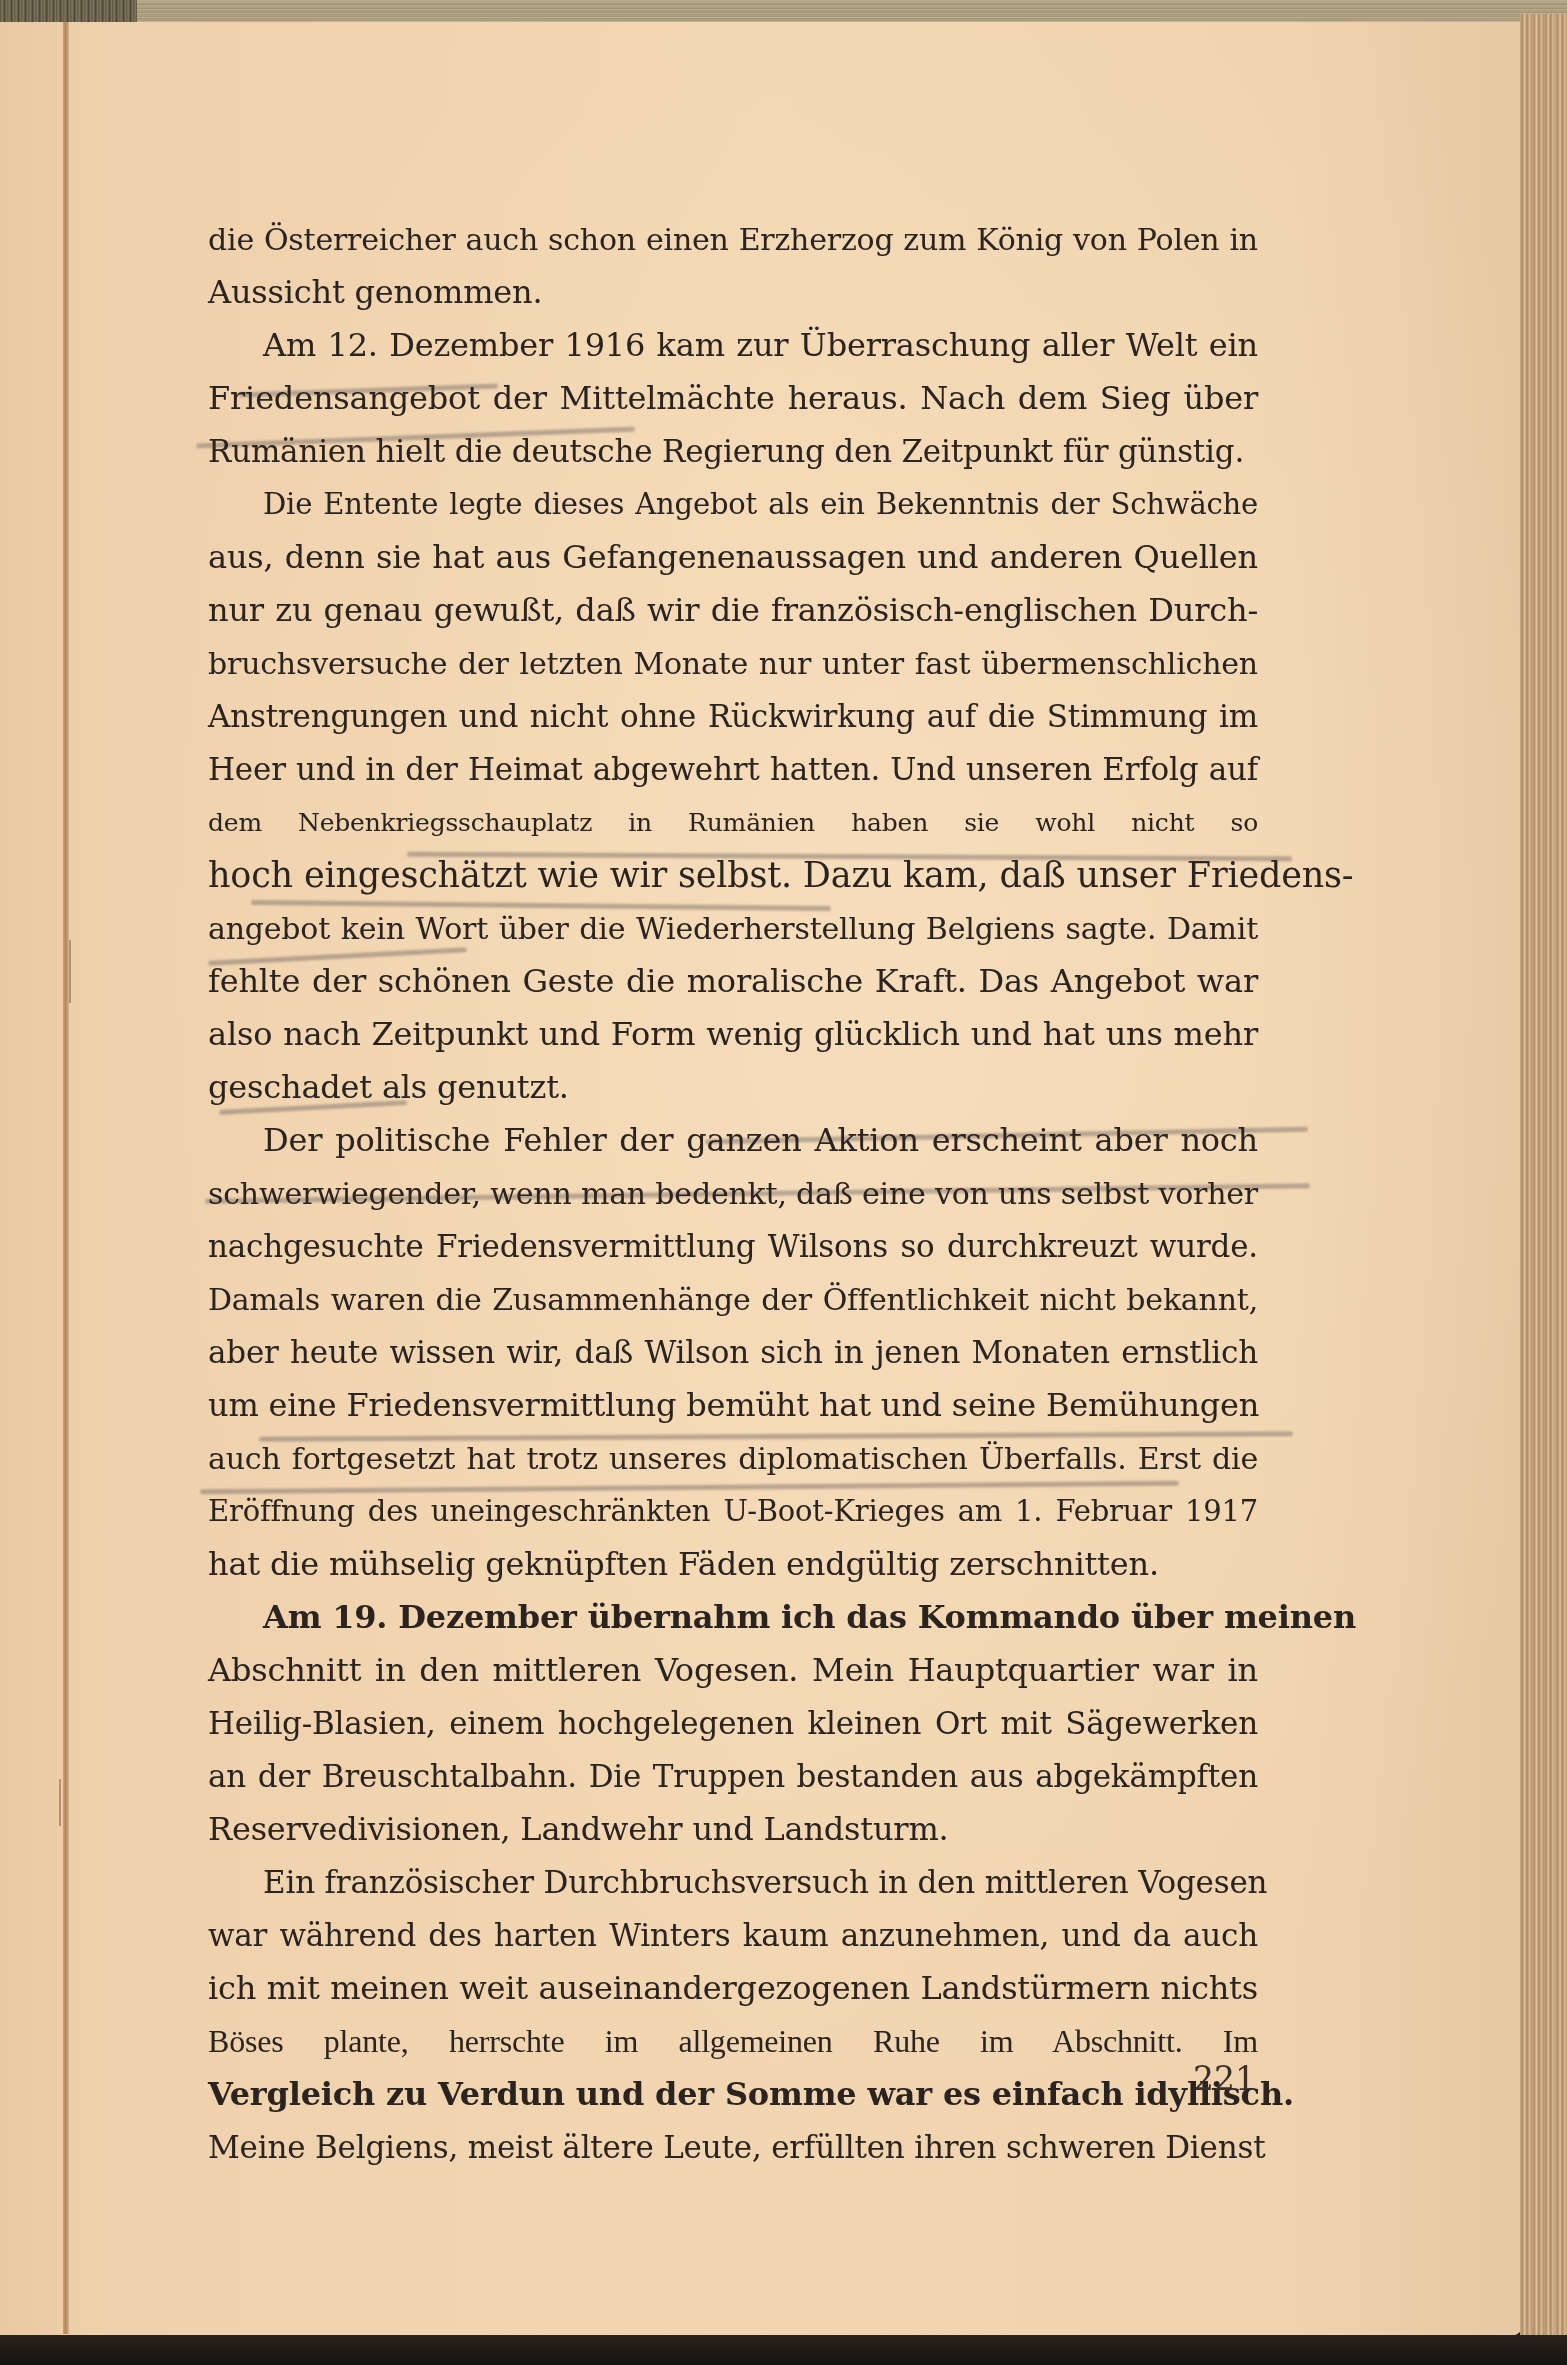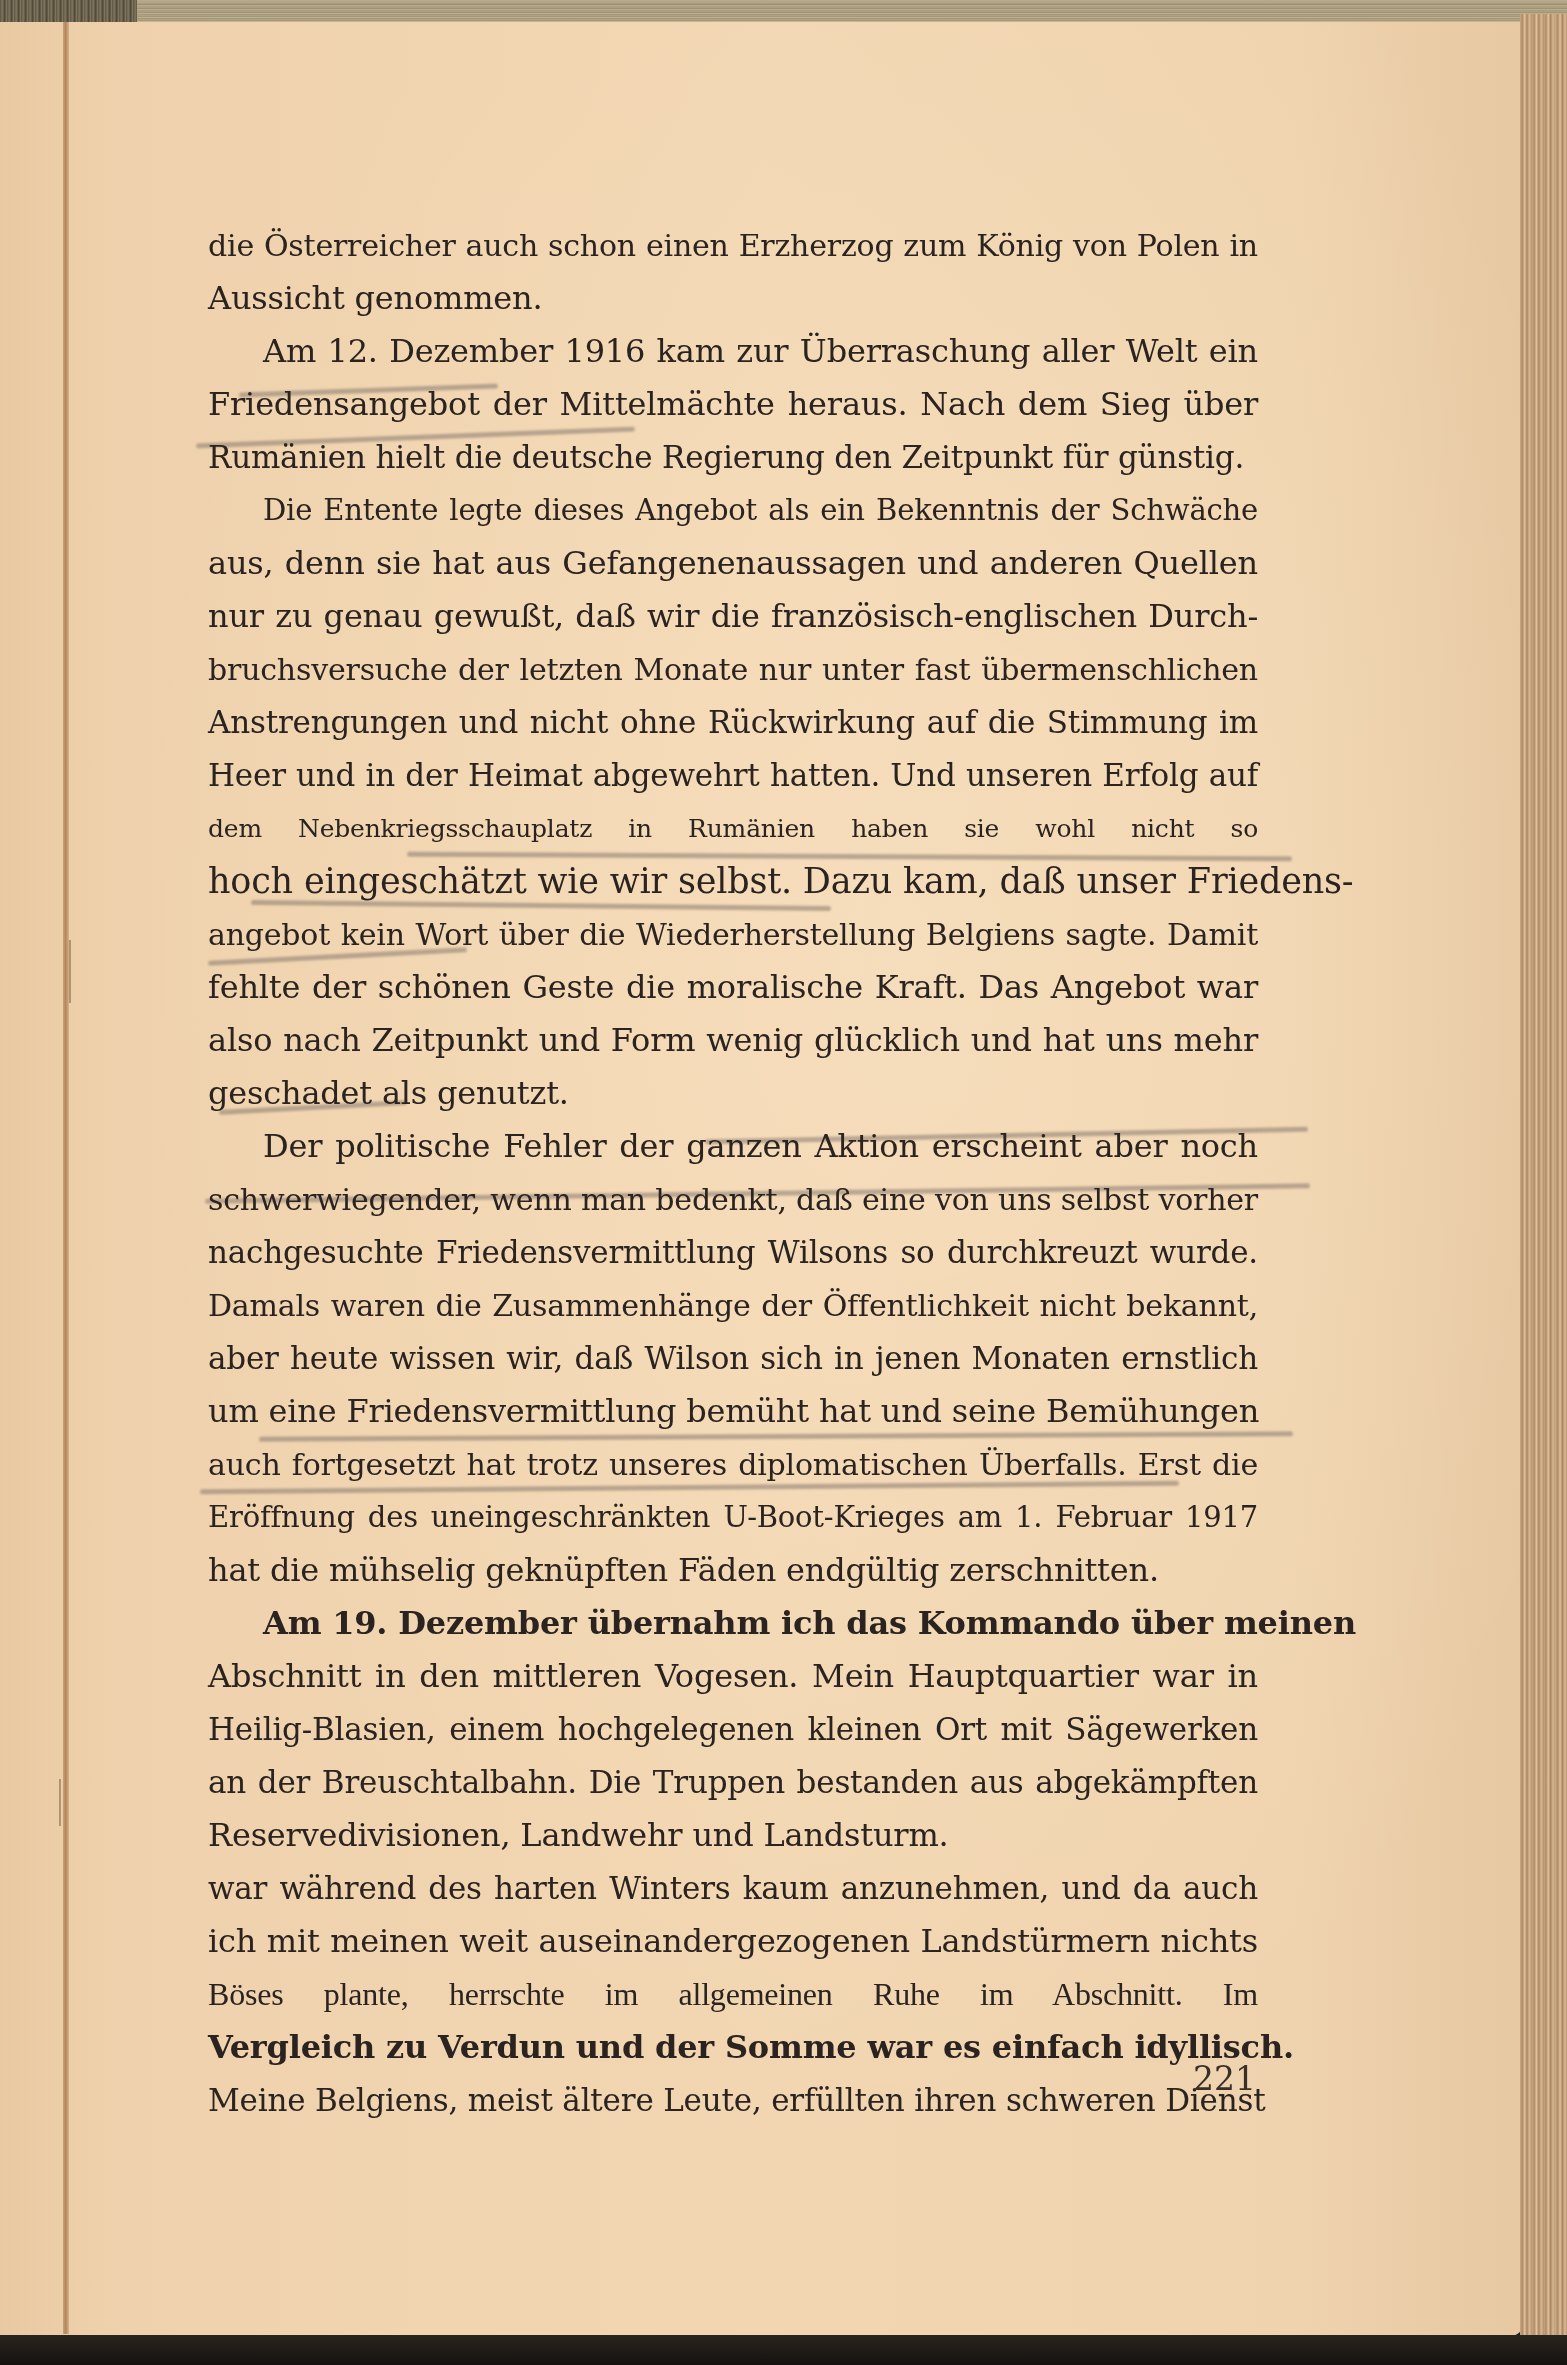--- a/index.html
+++ b/index.html
@@ -51,21 +51,21 @@
     }
     .bottom-band {
       position: absolute;
       left: 0; top: 2335px;
       width: 1567px; height: 31px;
       background: linear-gradient(180deg, #2a241d 0%, #15120f 100%);
     }
     .text-block {
       position: absolute;
       left: 208px;
-      top: 219px;
+      top: 213px;
       width: 1050px;
       color: #2a2320;
       font-family: "DejaVu Serif", serif;
       font-size: 32px;
       line-height: 53px;
       text-align: justify;
       letter-spacing: -0.2px;
     }
     .line {
       display: block;
@@ -151,20 +151,21 @@
     <span class="line" style="display: block; width: auto; font-size: 31px;">aber heute wissen wir, daß Wilson sich in jenen Monaten ernstlich</span>
     <span class="line" style="display: block; width: auto; font-size: 32px;">um eine Friedensvermittlung bemüht hat und seine Bemühungen</span>
     <span class="line" style="display: block; width: auto; font-size: 30px;">auch fortgesetzt hat trotz unseres diplomatischen Überfalls. Erst die</span>
     <span class="line" style="display: block; width: auto; font-size: 29px;">Eröffnung des uneingeschränkten U-Boot-Krieges am 1. Februar 1917</span>
     <span class="line last" style="display: block; width: auto;">hat die mühselig geknüpften Fäden endgültig zerschnitten.</span>
     <span class="line indent" style="display: block; width: auto; font-weight: bold;">Am 19. Dezember übernahm ich das Kommando über meinen</span>
     <span class="line" style="display: block; width: auto;">Abschnitt in den mittleren Vogesen. Mein Hauptquartier war in</span>
     <span class="line" style="display: block; width: auto; font-size: 31px;">Heilig-Blasien, einem hochgelegenen kleinen Ort mit Sägewerken</span>
     <span class="line" style="display: block; width: auto; font-size: 31px;">an der Breuschtalbahn. Die Truppen bestanden aus abgekämpften</span>
     <span class="line last" style="display: block; width: auto;">Reservedivisionen, Landwehr und Landsturm.</span>
+    <span class="line indent" style="display: block; width: auto; font-size: 31px;">Ein französischer Durchbruchsversuch in den mittleren Vogesen</span>
     <span class="line" style="display: block; width: auto; font-size: 31px;">war während des harten Winters kaum anzunehmen, und da auch</span>
     <span class="line" style="display: block; width: auto; font-size: 32px;">ich mit meinen weit auseinandergezogenen Landstürmern nichts</span>
     <span class="line" style="display: block; width: auto; font-family: Liberation Serif, serif;">Böses plante, herrschte im allgemeinen Ruhe im Abschnitt. Im</span>
     <span class="line" style="display: block; width: auto; font-weight: bold;">Vergleich zu Verdun und der Somme war es einfach idyllisch.</span>
     <span class="line" style="display: block; width: auto; font-size: 31px;">Meine Belgiens, meist ältere Leute, erfüllten ihren schweren Dienst</span>
   </div>
 
 <div class="page-number">221</div>
 
 

